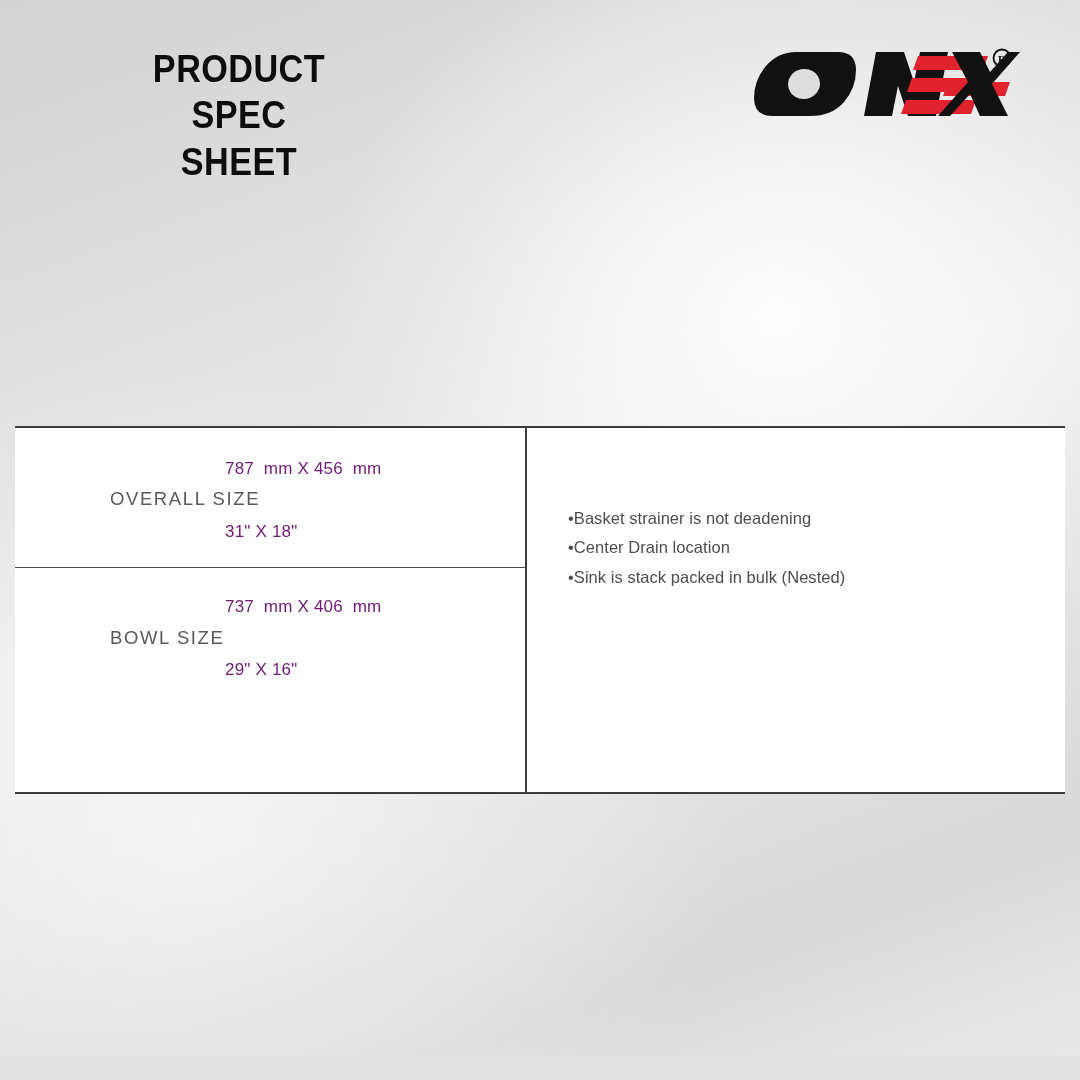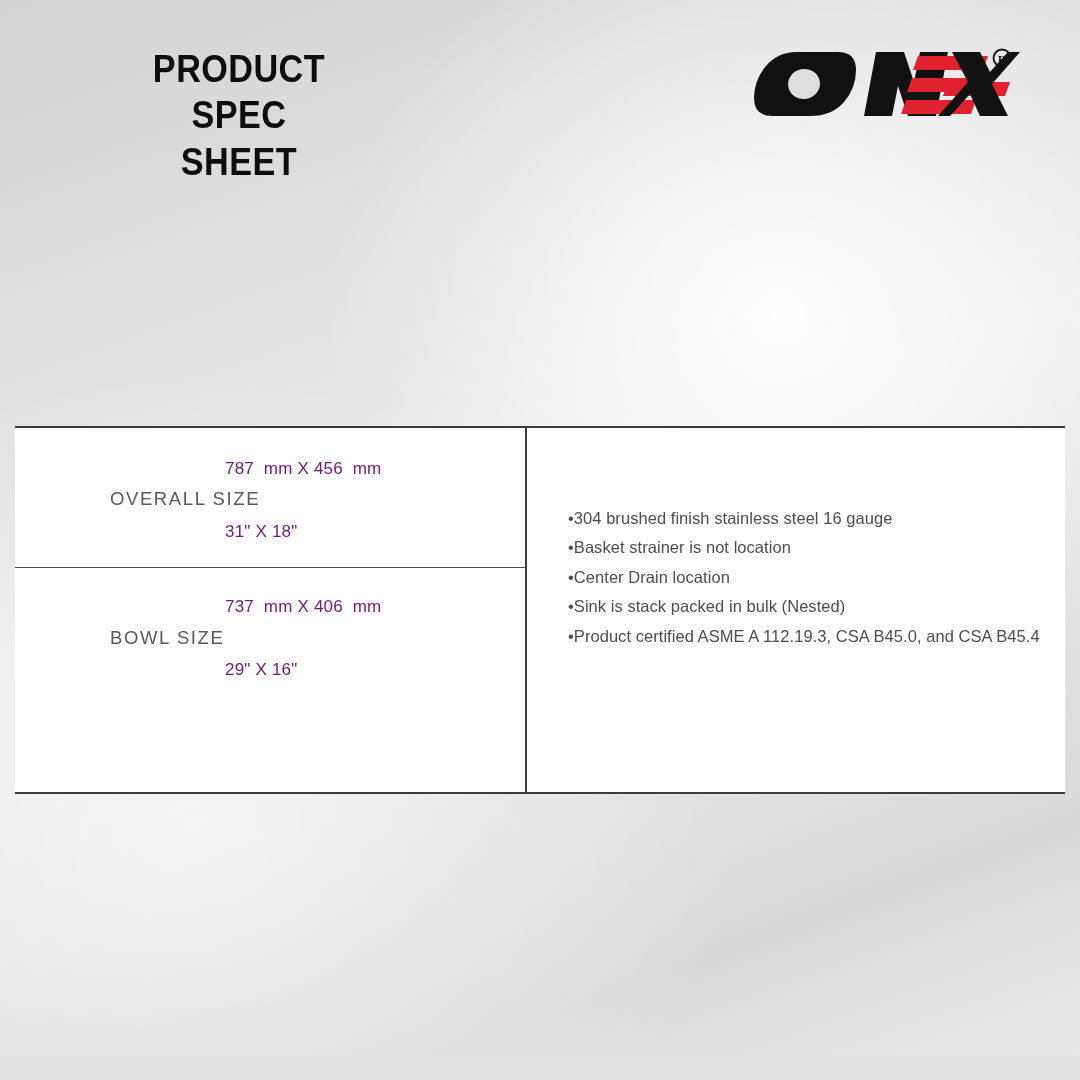--- a/index.html
+++ b/index.html
@@ -193,23 +193,21 @@
         <div class="spec-label">BOWL SIZE</div>
         <div class="spec-val val-a">737  mm X 406  mm</div>
         <div class="spec-val val-b">29" X 16"</div>
       </div>
 
 
     </div>
 
     <div id="spec-right">
       <ul id="features">
-        <li><span class="bullet-dot">•</span><span>304 brushed finish stainless steel 16 gauge</span></li>
-        <li><span class="bullet-dot">•</span><span>Basket strainer is not location</span></li>
+        <li><span class="bullet-dot">•</span><span>Basket strainer is not deadening</span></li>
         <li><span class="bullet-dot">•</span><span>Center Drain location</span></li>
         <li><span class="bullet-dot">•</span><span>Sink is stack packed in bulk (Nested)</span></li>
-        <li><span class="bullet-dot">•</span><span>Product certified ASME A 112.19.3, CSA B45.0, and CSA B45.4</span></li>
       </ul>
     </div>
 
   </div>
 
 </div>
 
 </body></html>

